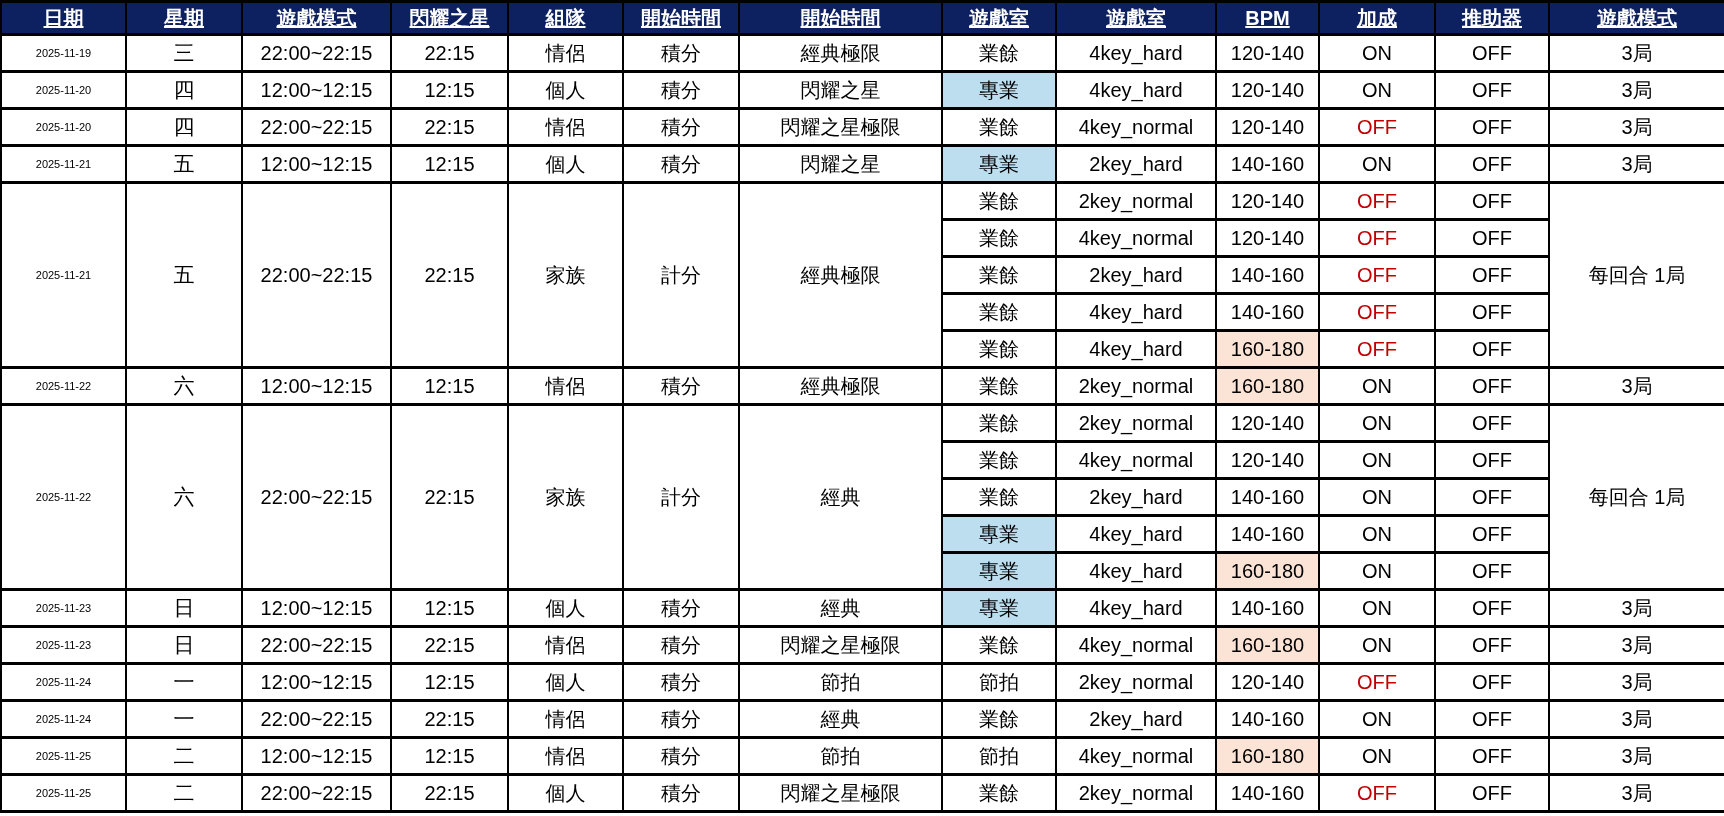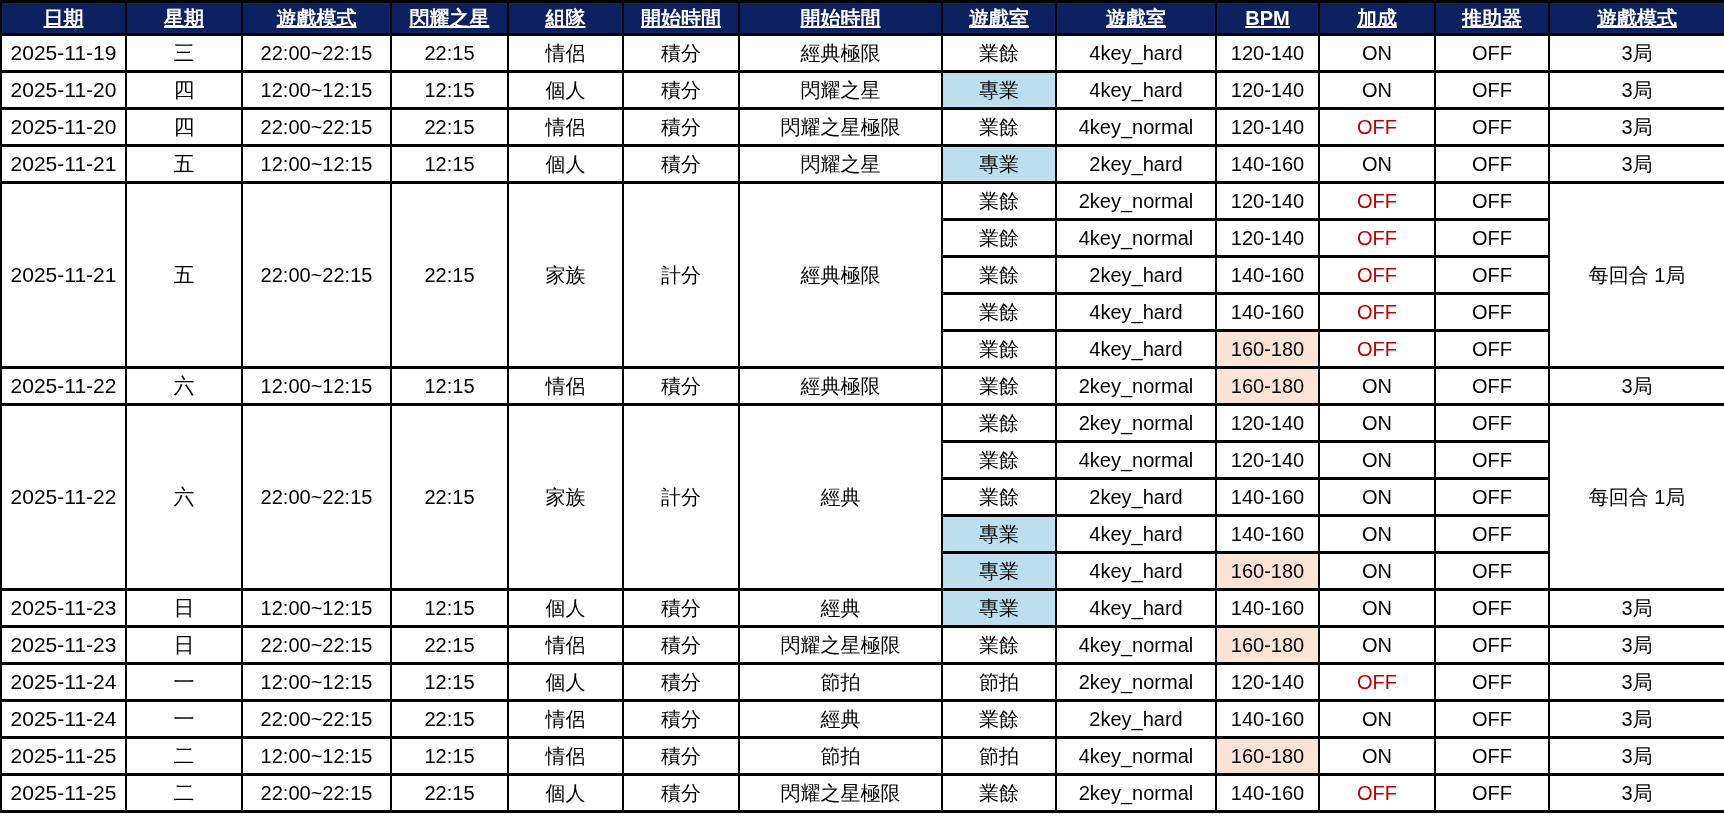--- a/index.html
+++ b/index.html
@@ -42,21 +42,21 @@
     text-decoration:underline;
   }
   tbody td{
     font-size:20px;
     height:37px;
     border:2px solid var(--border-color);
     border-top-width:3px;
     border-bottom-width:3px;
     background:#FFFFFF;
   }
-  tbody td.col-0{font-size:21px;}
+  tbody td.col-0{font-size:11px;}
   tbody td.col-1{font-size:21px;}
   td.hl-blue{background:var(--room-pro-blue);}
   td.hl-peach{background:var(--bpm-peach);text-align:center;}
   td.fg-red{color:var(--off-red);}
 </style>
 </head>
 <body>
 
 <table data-name="schedule-table">
   <colgroup data-name="column-sizing">

